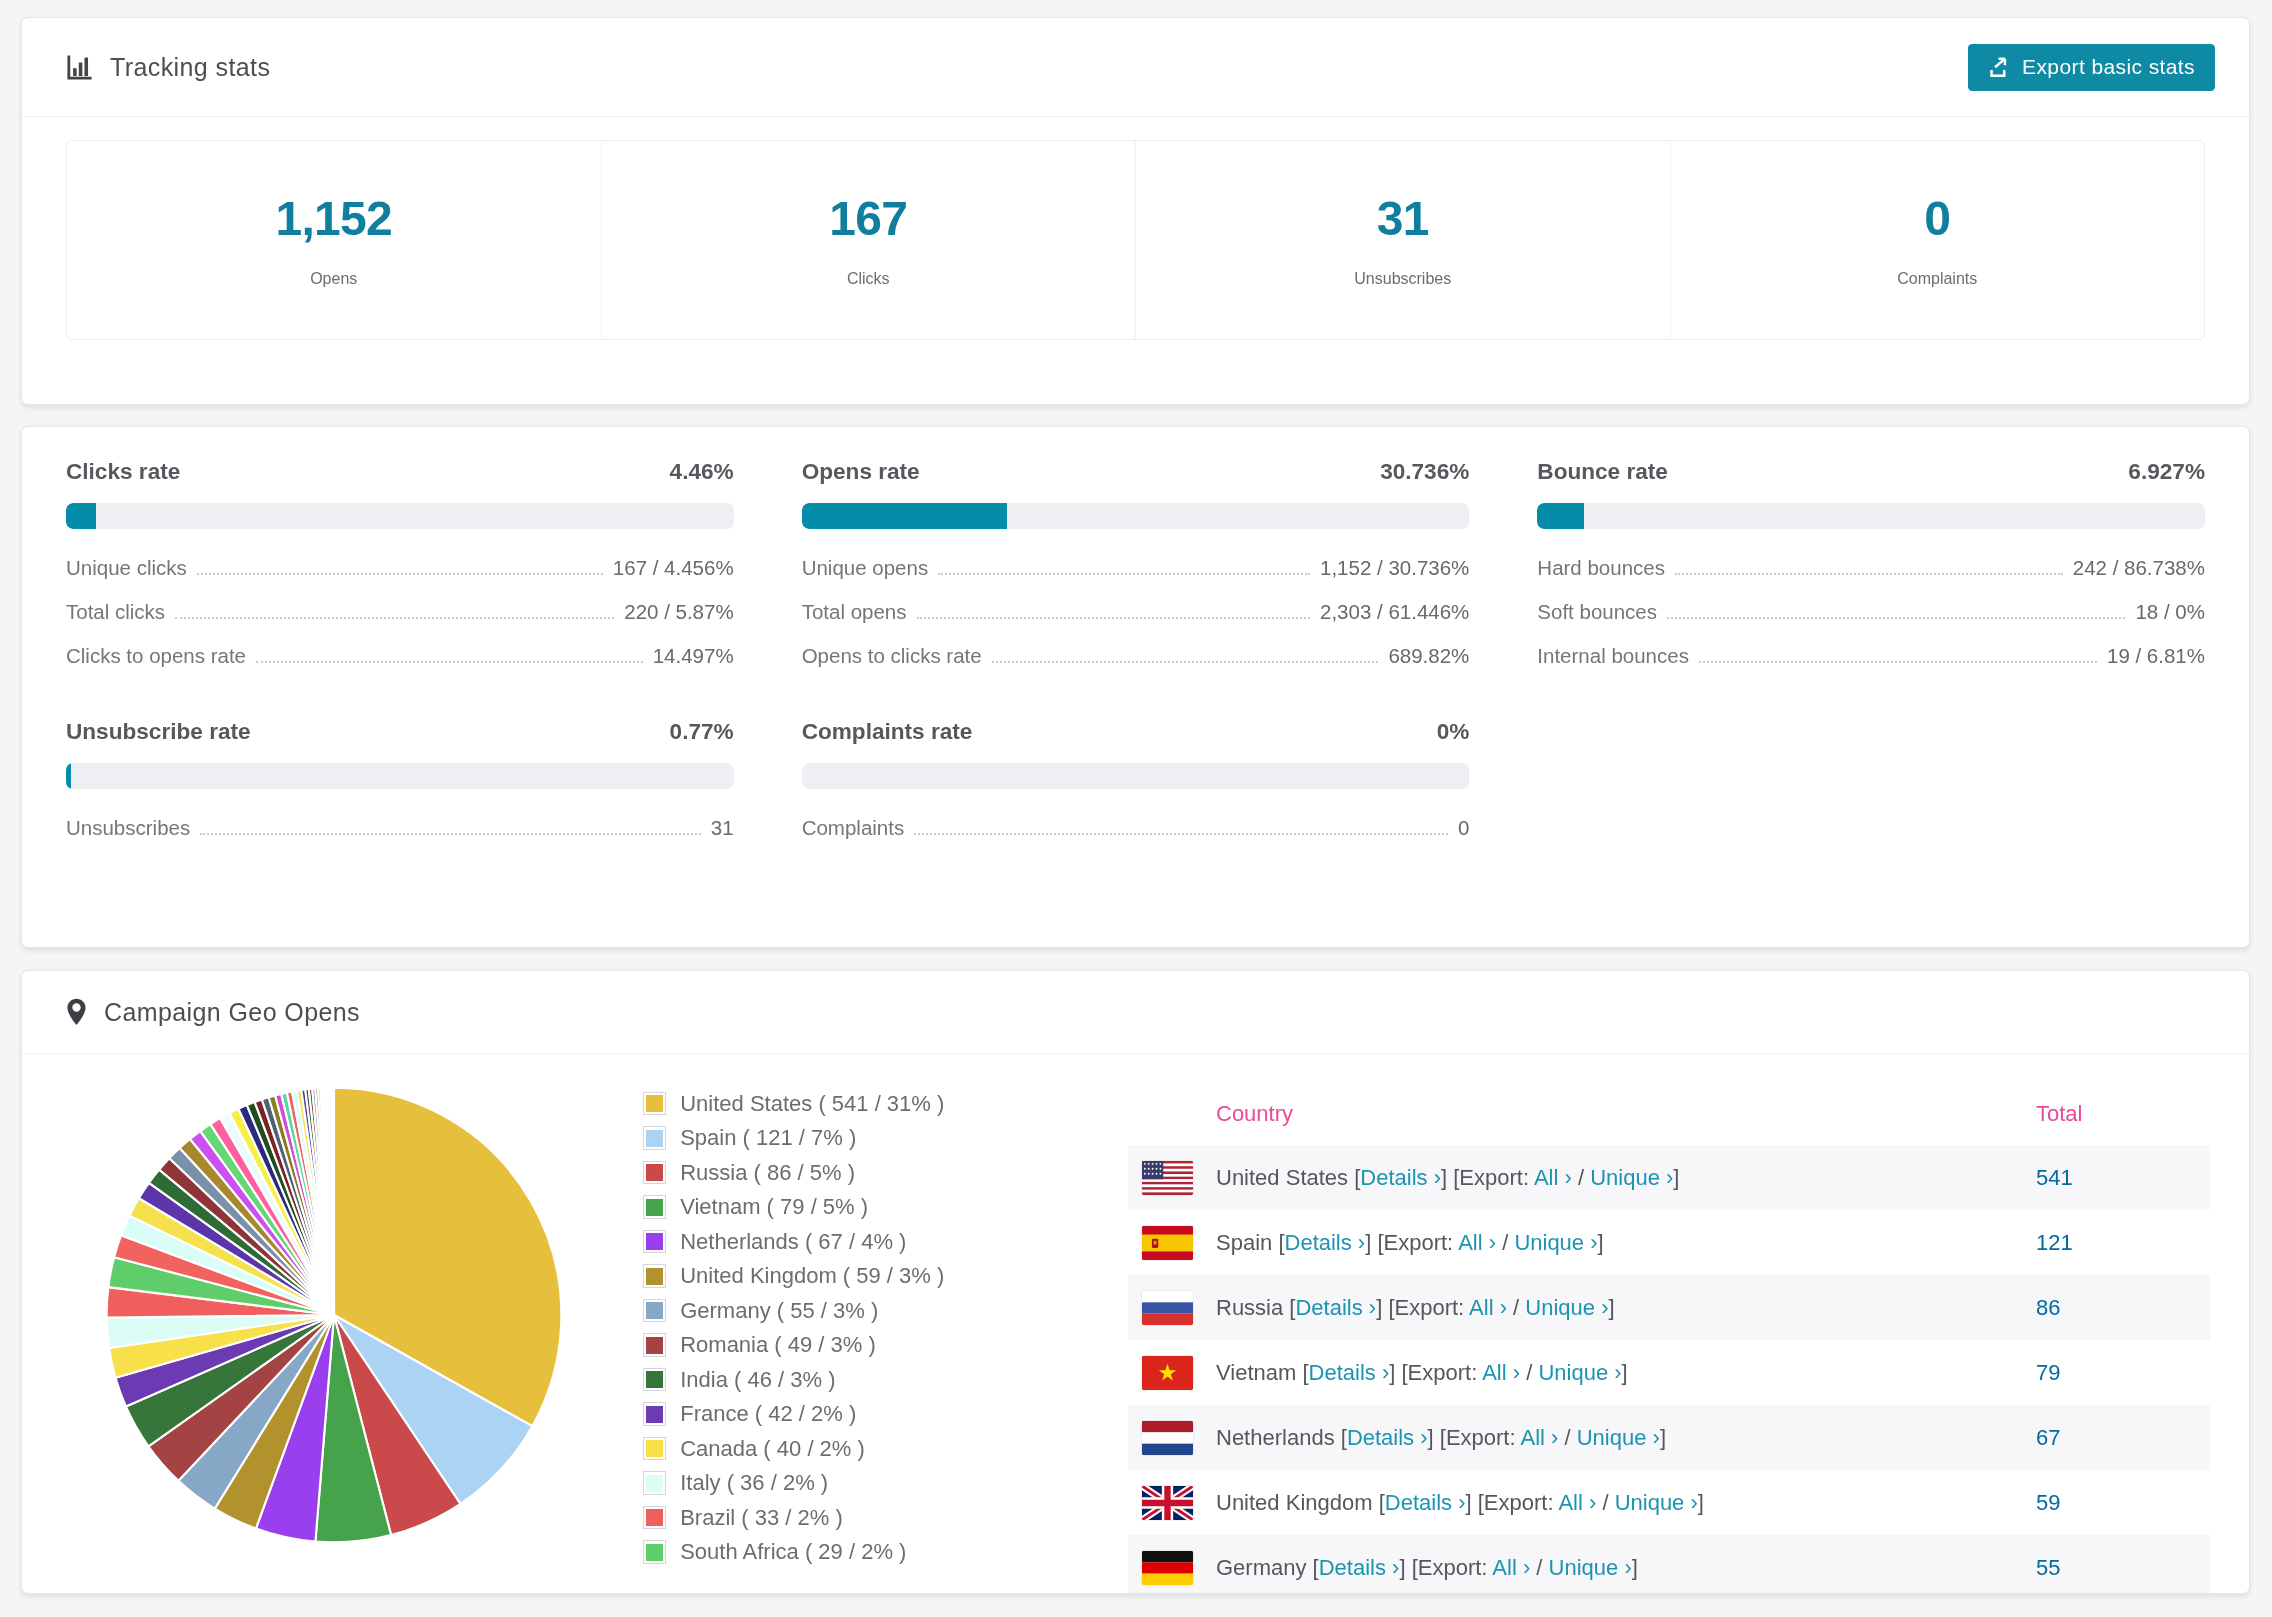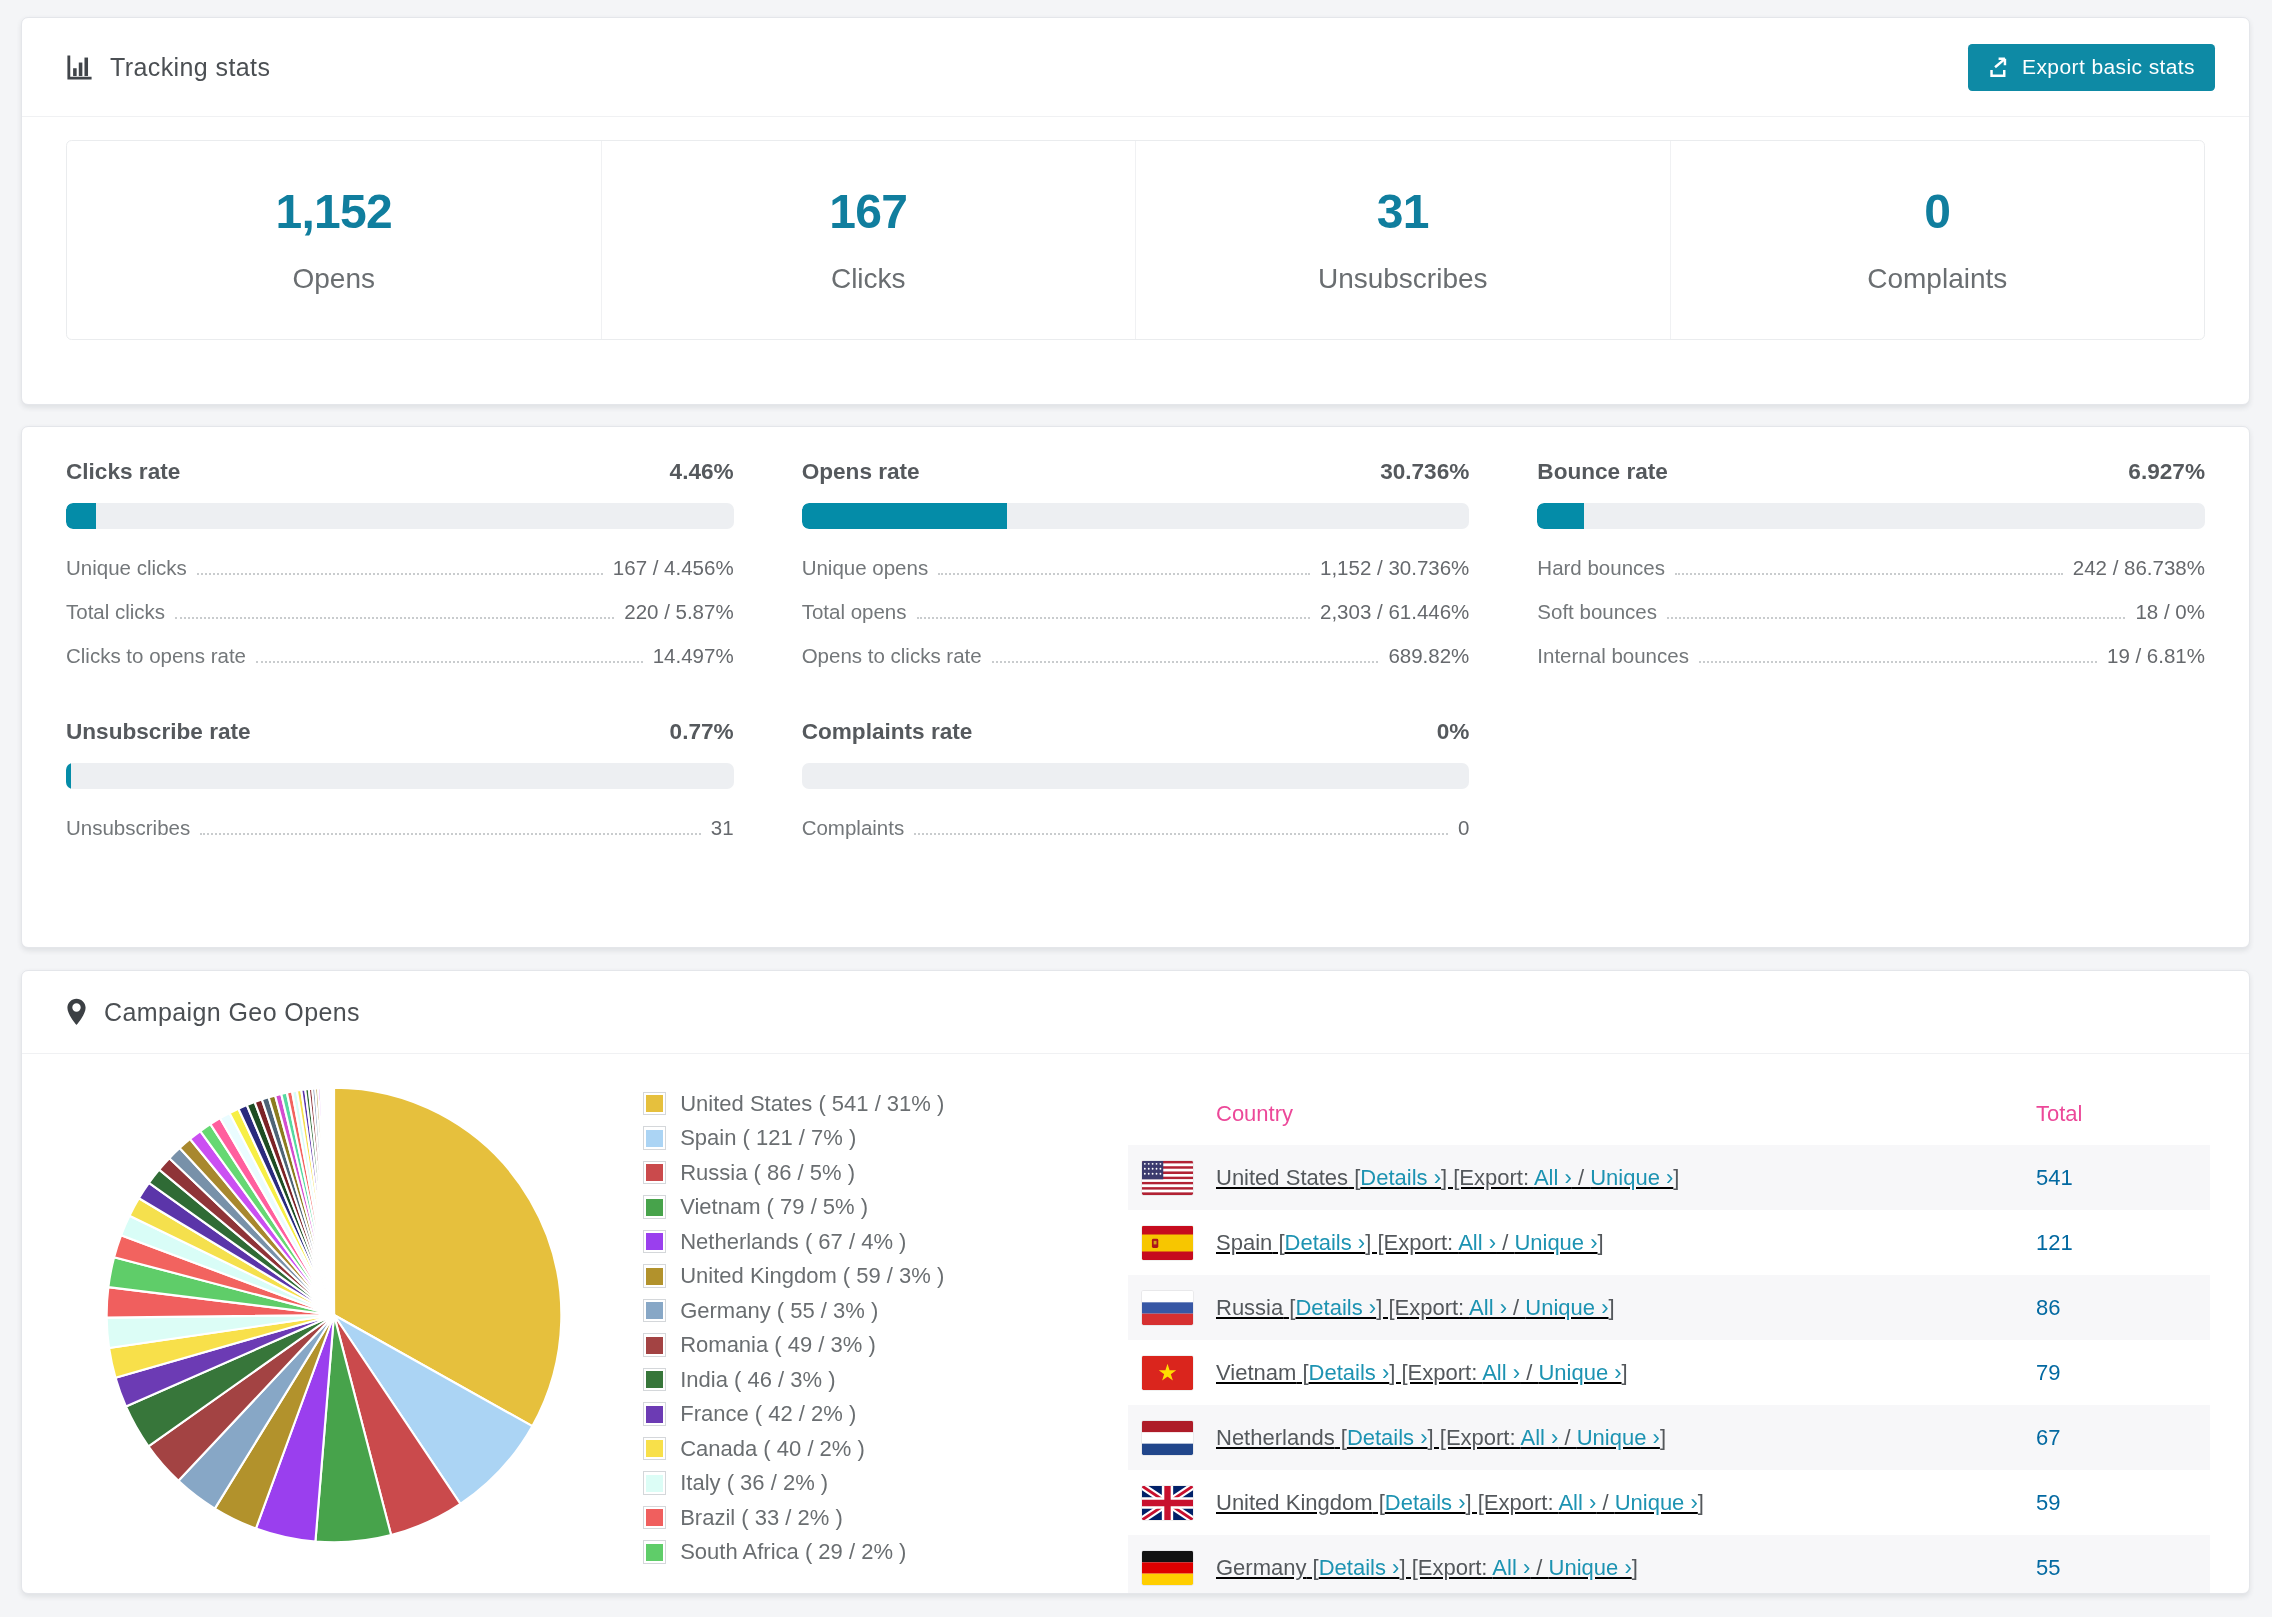--- a/index.html
+++ b/index.html
@@ -33,21 +33,21 @@
     border:none;border-radius:4.2px;cursor:pointer;font-family:inherit;letter-spacing:0.4px;
   }
 
   #stats-panel{
     margin:22.6px 44px;height:200px;box-sizing:border-box;
     border:1.4px solid #eaecee;border-radius:5.6px;display:flex;background:#fff;
   }
   .stat-box{flex:1;display:flex;flex-direction:column;align-items:center;justify-content:center;border-right:1.4px solid #f0f1f3;}
   .stat-box:last-child{border-right:none;}
   .stat-value{font-size:48px;font-weight:bold;color:#107e9e;letter-spacing:-0.7px;}
-  .stat-label{font-size:28px;color:#6a6e71;margin-top:24px;}
+  .stat-label{font-size:16px;color:#6a6e71;margin-top:24px;}
 
   #rates-grid{
     display:grid;grid-template-columns:1fr 1fr 1fr;
     column-gap:68px;row-gap:51px;padding:32px 44px 0 44px;
   }
   .rate-title-row{display:flex;justify-content:space-between;align-items:baseline;
     font-size:22.6px;font-weight:bold;color:#55595d;}
   .rate-bar{margin-top:18.4px;height:25.4px;background:#edeff2;border-radius:7px;overflow:hidden;}
   .rate-fill{height:100%;background:#048ca8;border-radius:7px 0 0 7px;}
   .rate-rows{margin-top:27px;}
@@ -63,21 +63,21 @@
   .legend-swatch{width:17px;height:17px;border:1.4px solid #d4d7da;padding:2.1px;background-clip:content-box;flex:none;}
   .legend-label{font-size:22px;color:#6a6e71;margin-left:14px;white-space:nowrap;}
 
   #geo-table{flex:1;margin-left:90px;border-collapse:collapse;font-size:22px;}
   #geo-table thead th{height:61px;text-align:left;font-weight:normal;color:#ec4899;vertical-align:middle;}
   #geo-table th.col-country{padding-left:88px;}
   #geo-table th.col-total,#geo-table td.total{width:173px;}
   #geo-table tbody tr{height:65px;}
   #geo-table tbody tr:nth-child(odd){background:#f7f7f9;}
   #geo-table td{vertical-align:middle;}
-  #geo-table td.country-cell{padding-left:14px;text-decoration:underline;}
+  #geo-table td.country-cell{padding-left:14px;}
   .country-inner{display:flex;align-items:center;}
   .flag{width:51px;height:34px;flex:none;border-radius:1.4px;overflow:hidden;box-shadow:0 0 0 0.7px rgba(0,0,0,.08);display:block;}
   .country-text{margin-left:23px;color:#54585c;white-space:nowrap;}
   .country-text a{color:#1d93b2;text-decoration:none;cursor:pointer;}
   td.total{color:#0369a1;}
 </style>
 </head>
 <body>
 
 <div class="card" id="card-tracking">

